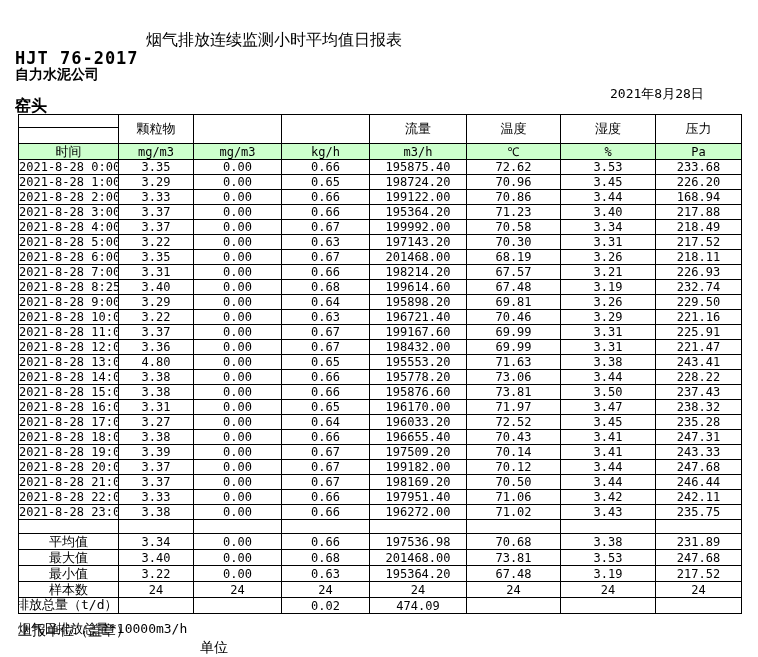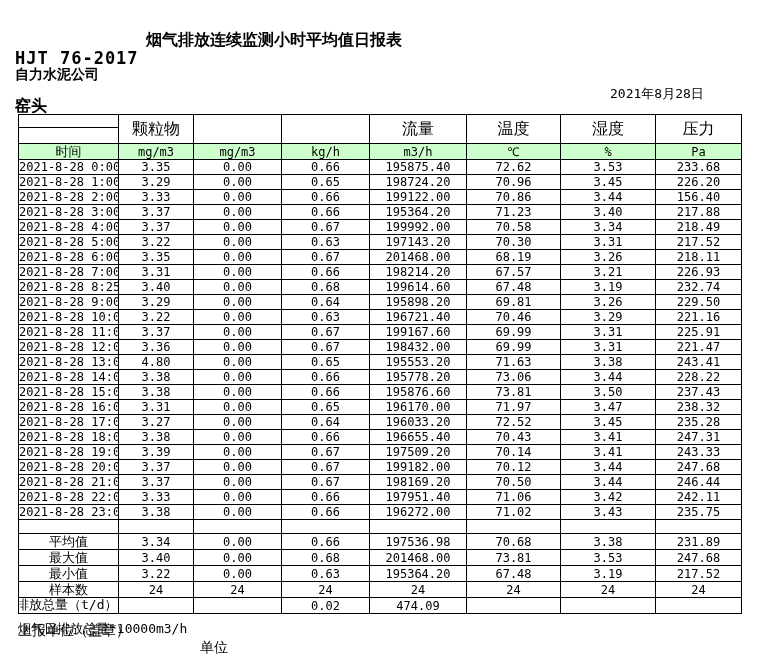--- a/index.html
+++ b/index.html
@@ -3,36 +3,36 @@
 <meta charset="utf-8">
 <style>
   html,body{margin:0;padding:0;}
   body{
     width:758px;height:657px;position:relative;background:#ffffff;color:#000;
     font-family:"DejaVu Sans Mono","Liberation Mono",monospace;
     overflow:hidden;
   }
   .abs{position:absolute;white-space:nowrap;}
   .std-ref{top:8px;left:15px;font-size:17px;font-weight:bold;letter-spacing:1px;margin-top:40px;}
-  .page-title{top:30px;left:146px;font-size:16px;font-weight:bold;}
+  .page-title{top:30px;left:146px;font-size:16px;font-weight:normal;}
   .company{top:66px;left:15px;font-size:14px;font-weight:bold;}
   .location{top:96px;left:15px;font-size:16px;font-weight:bold;}
   .report-date{top:85px;left:610px;font-size:13px;}
 
   table.report{
     position:absolute;top:114px;left:18px;width:723px;
     border-collapse:collapse;table-layout:fixed;font-size:12px;
   }
   table.report td{
     border:1px solid #000;padding:0;height:14px;line-height:14px;
     text-align:center;white-space:nowrap;overflow:hidden;
   }
   tr.hr1 td{height:12px;}
   tr.hr2 td{height:15px;}
-  td.grp{font-size:16px;margin-top:47px;}
+  td.grp{font-size:13px;margin-top:47px;}
   tr.units td{background:#ccffcc;height:15px;font-size:12px;}
   tr.units td.time-hd{font-size:13px;}
   td.time{text-align:right;padding-right:4px;}
   tr.empty-row td{height:13px;}
   tbody.summary td{height:15px;}
   td.slabel{text-align:right;padding-right:3px;font-size:13px;}
   td.total-label{text-align:left;position:relative;overflow:visible;}
   td.total-label span{position:absolute;left:-16px;top:0;white-space:nowrap;font-size:13px;}
 
   .note{top:620px;left:18px;font-size:13px;}
@@ -106,21 +106,21 @@
         <td>226.20</td>
       </tr>
       <tr>
         <td class="time">2021-8-28 2:00</td>
         <td>3.33</td>
         <td>0.00</td>
         <td>0.66</td>
         <td>199122.00</td>
         <td>70.86</td>
         <td>3.44</td>
-        <td>156.40</td>
+        <td>168.94</td>
       </tr>
       <tr>
         <td class="time">2021-8-28 3:00</td>
         <td>3.37</td>
         <td>0.00</td>
         <td>0.66</td>
         <td>195364.20</td>
         <td>71.23</td>
         <td>3.40</td>
         <td>217.88</td>

